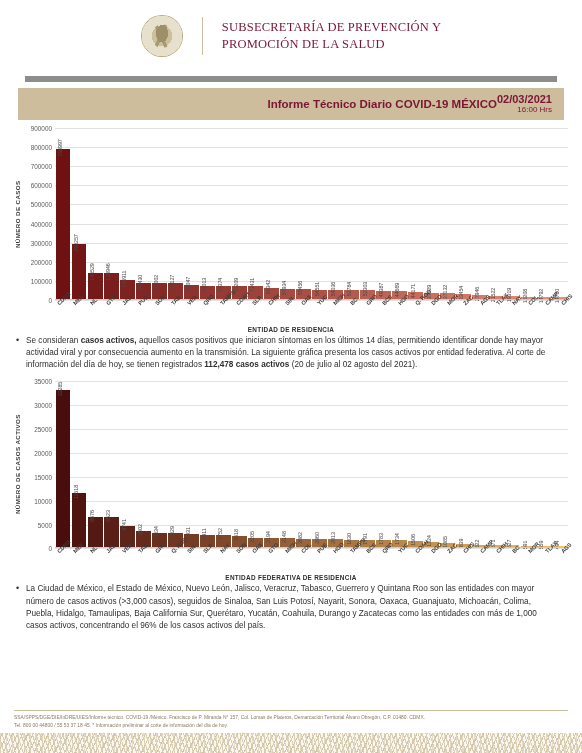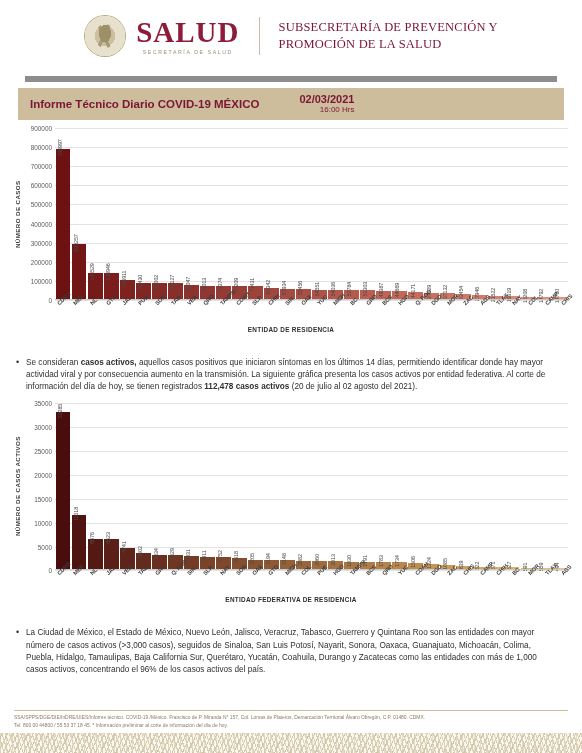--- a/index.html
+++ b/index.html
@@ -22,21 +22,21 @@
        linear-gradient(115deg,transparent 40%,#a99a72 41%,#a99a72 52%,transparent 53%),
        linear-gradient(65deg,transparent 40%,#a99a72 41%,#a99a72 52%,transparent 53%);
      border-radius:50% 50% 45% 45%;}
   .salud-block{display:flex;flex-direction:column;align-items:center;}
   .salud-word{font-family:"Liberation Serif", serif;font-weight:bold;font-size:29px;letter-spacing:1px;color:#8e1b3a;line-height:1;}
   .salud-sub{font-size:5.2px;letter-spacing:1.6px;color:#9a8f76;margin-top:2px;}
   .divider-v{width:1px;height:38px;background:#c9bda3;margin:0 9px;}
   .subsec{font-family:Liberation Serif, serif;font-size:12.5px;color:#7a1533;line-height:1.35;letter-spacing:.2px;}
   .grayband{height:6px;background:#8d8d8d;margin:4px 25px 0 25px;}
   
-  .titlebar{margin:6px 18px 0 18px;background:#cdbd9c;height:32px;display:flex;align-items:center;justify-content:flex-start;padding:0 12px;gap:40px;}
+  .titlebar{margin:6px 18px 0 18px;background:#cdbd9c;height:32px;display:flex;align-items:center;justify-content:flex-end;padding:0 12px;}
   .titlebar .t{font-weight:bold;font-size:11.5px;color:#7a1533;}
   .titlebar .d{text-align:right;color:#7a1533;}
   .titlebar .d .d1{font-weight:bold;font-size:11px;line-height:1.1;}
   .titlebar .d .d2{font-size:8px;line-height:1.2;}
   
   .chart{position:relative;margin:0 14px;}
   .plotwrap{position:relative;display:flex;}
   .ytitle{writing-mode:vertical-rl;transform:rotate(180deg);font-size:6.2px;font-weight:bold;letter-spacing:.4px;
           display:flex;align-items:center;justify-content:center;color:#3b3b3b;}
   .ycol{width:34px;position:relative;}
@@ -48,44 +48,40 @@
   .bar{position:relative;flex:1;margin:0 .6px;}
   .bar .lab{position:absolute;bottom:100%;left:50%;transform:translateX(-50%) rotate(-90deg);transform-origin:bottom center;
             font-size:5.4px;color:#4a4a4a;white-space:nowrap;margin-bottom:1px;letter-spacing:-.1px;}
   .bar .rect{width:100%;}
   .xaxis{display:flex;justify-content:space-between;margin-left:34px;height:30px;position:relative;}
   .xtick{flex:1;position:relative;}
   .xtick span{position:absolute;top:2px;left:50%;transform-origin:left top;transform:rotate(-45deg) translate(0,0);
               font-size:5.6px;font-weight:bold;color:#3b3b3b;white-space:nowrap;letter-spacing:-.1px;}
   .xtitle{text-align:center;font-size:6.4px;font-weight:bold;letter-spacing:.3px;color:#2e2e2e;margin-top:-4px;}
   
-  .para{margin:24px 22px 0 26px;font-size:8.2px;line-height:1.48;color:#2f2f2f;position:relative;text-align:left;}
+  .para{margin:2px 22px 0 26px;font-size:8.2px;line-height:1.48;color:#2f2f2f;position:relative;text-align:left;}
   .para::before{content:"\2022";position:absolute;left:-10px;top:-1px;font-size:9px;color:#2f2f2f;}
   .para b{font-weight:bold;}
   
   .footer{position:absolute;left:0;right:0;bottom:0;}
   .fline{height:1px;background:#cdbd9c;margin:0 14px 3px 14px;}
   .ftext{margin:0 14px;font-size:4.9px;line-height:1.5;color:#8a7c5f;}
   .band{height:20px;margin-top:4px;
     background:
       repeating-linear-gradient(72deg, #d9cdb2 0 1.1px, transparent 1.1px 3.6px),
       repeating-linear-gradient(-64deg, #cfc19f 0 1px, transparent 1px 4.6px),
       repeating-linear-gradient(88deg, #e3d9c3 0 1.4px, transparent 1.4px 6px),
       #faf7f0;
     opacity:.95;}
 </style>
 </head>
 <body>
 
 <div class="header">
   <div class="eagle"></div>
-  <div class="salud-block">
-    <div class="salud-word">SALUD</div>
-    <div class="salud-sub">SECRETARÍA DE SALUD</div>
-  </div>
   <div class="divider-v"></div>
   <div class="subsec">
     <div>SUBSECRETARÍA DE PREVENCIÓN Y</div>
     <div>PROMOCIÓN DE LA SALUD</div>
   </div>
 </div>
 <div class="grayband"></div>
 
 <div class="titlebar">
   <div class="t">Informe Técnico Diario COVID-19 MÉXICO</div>

